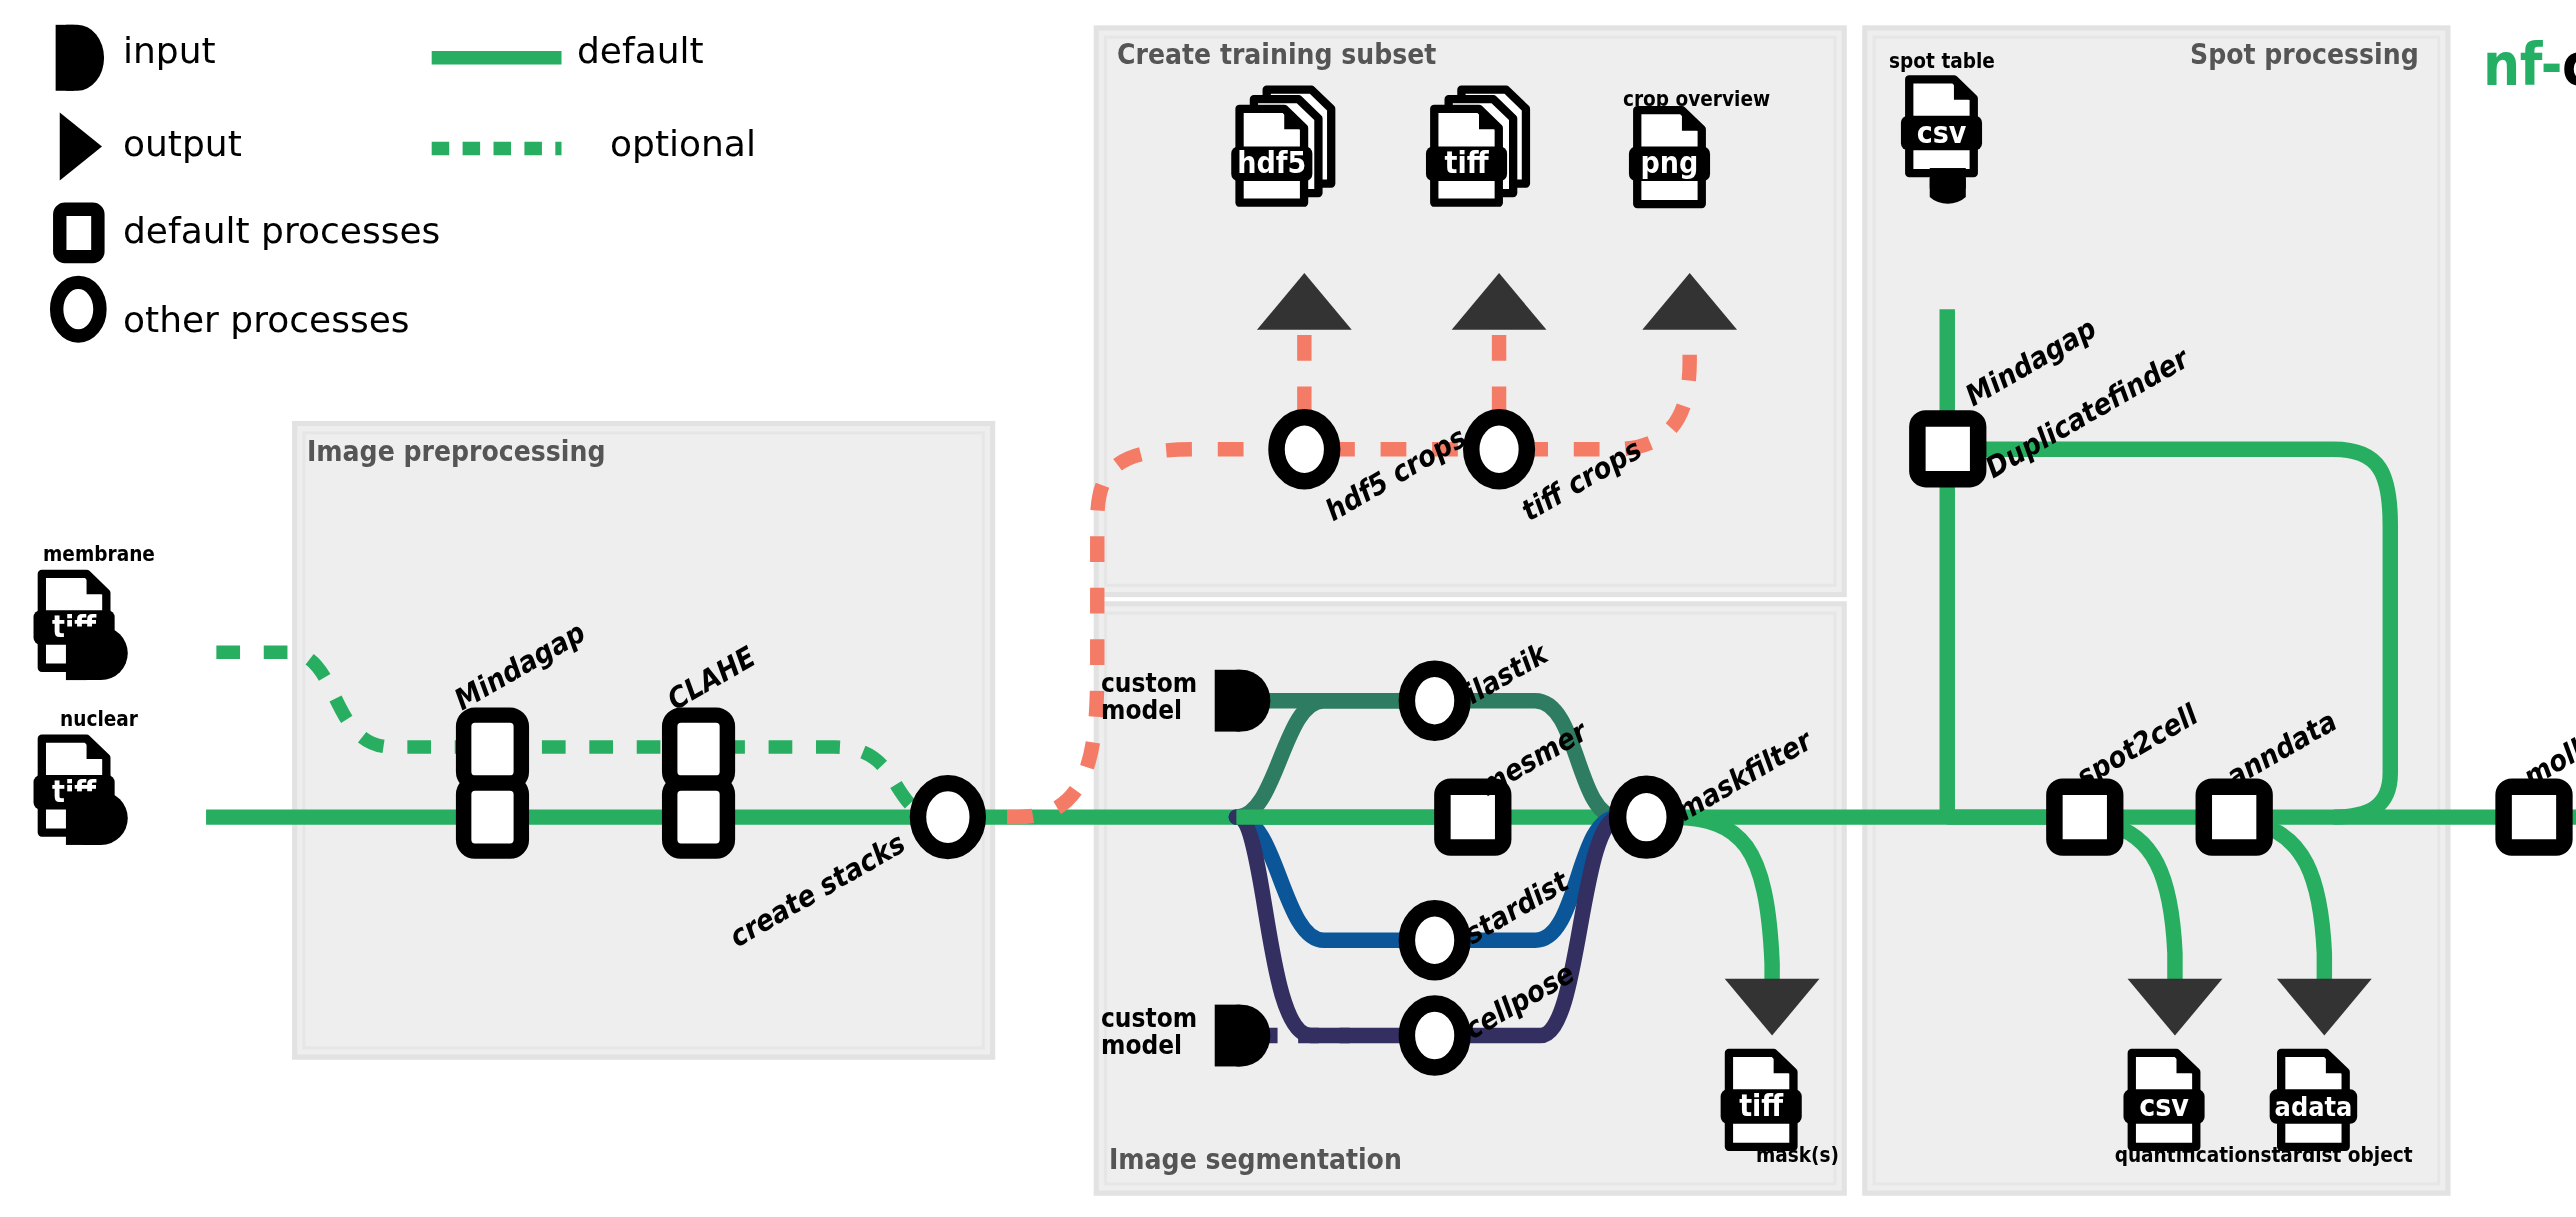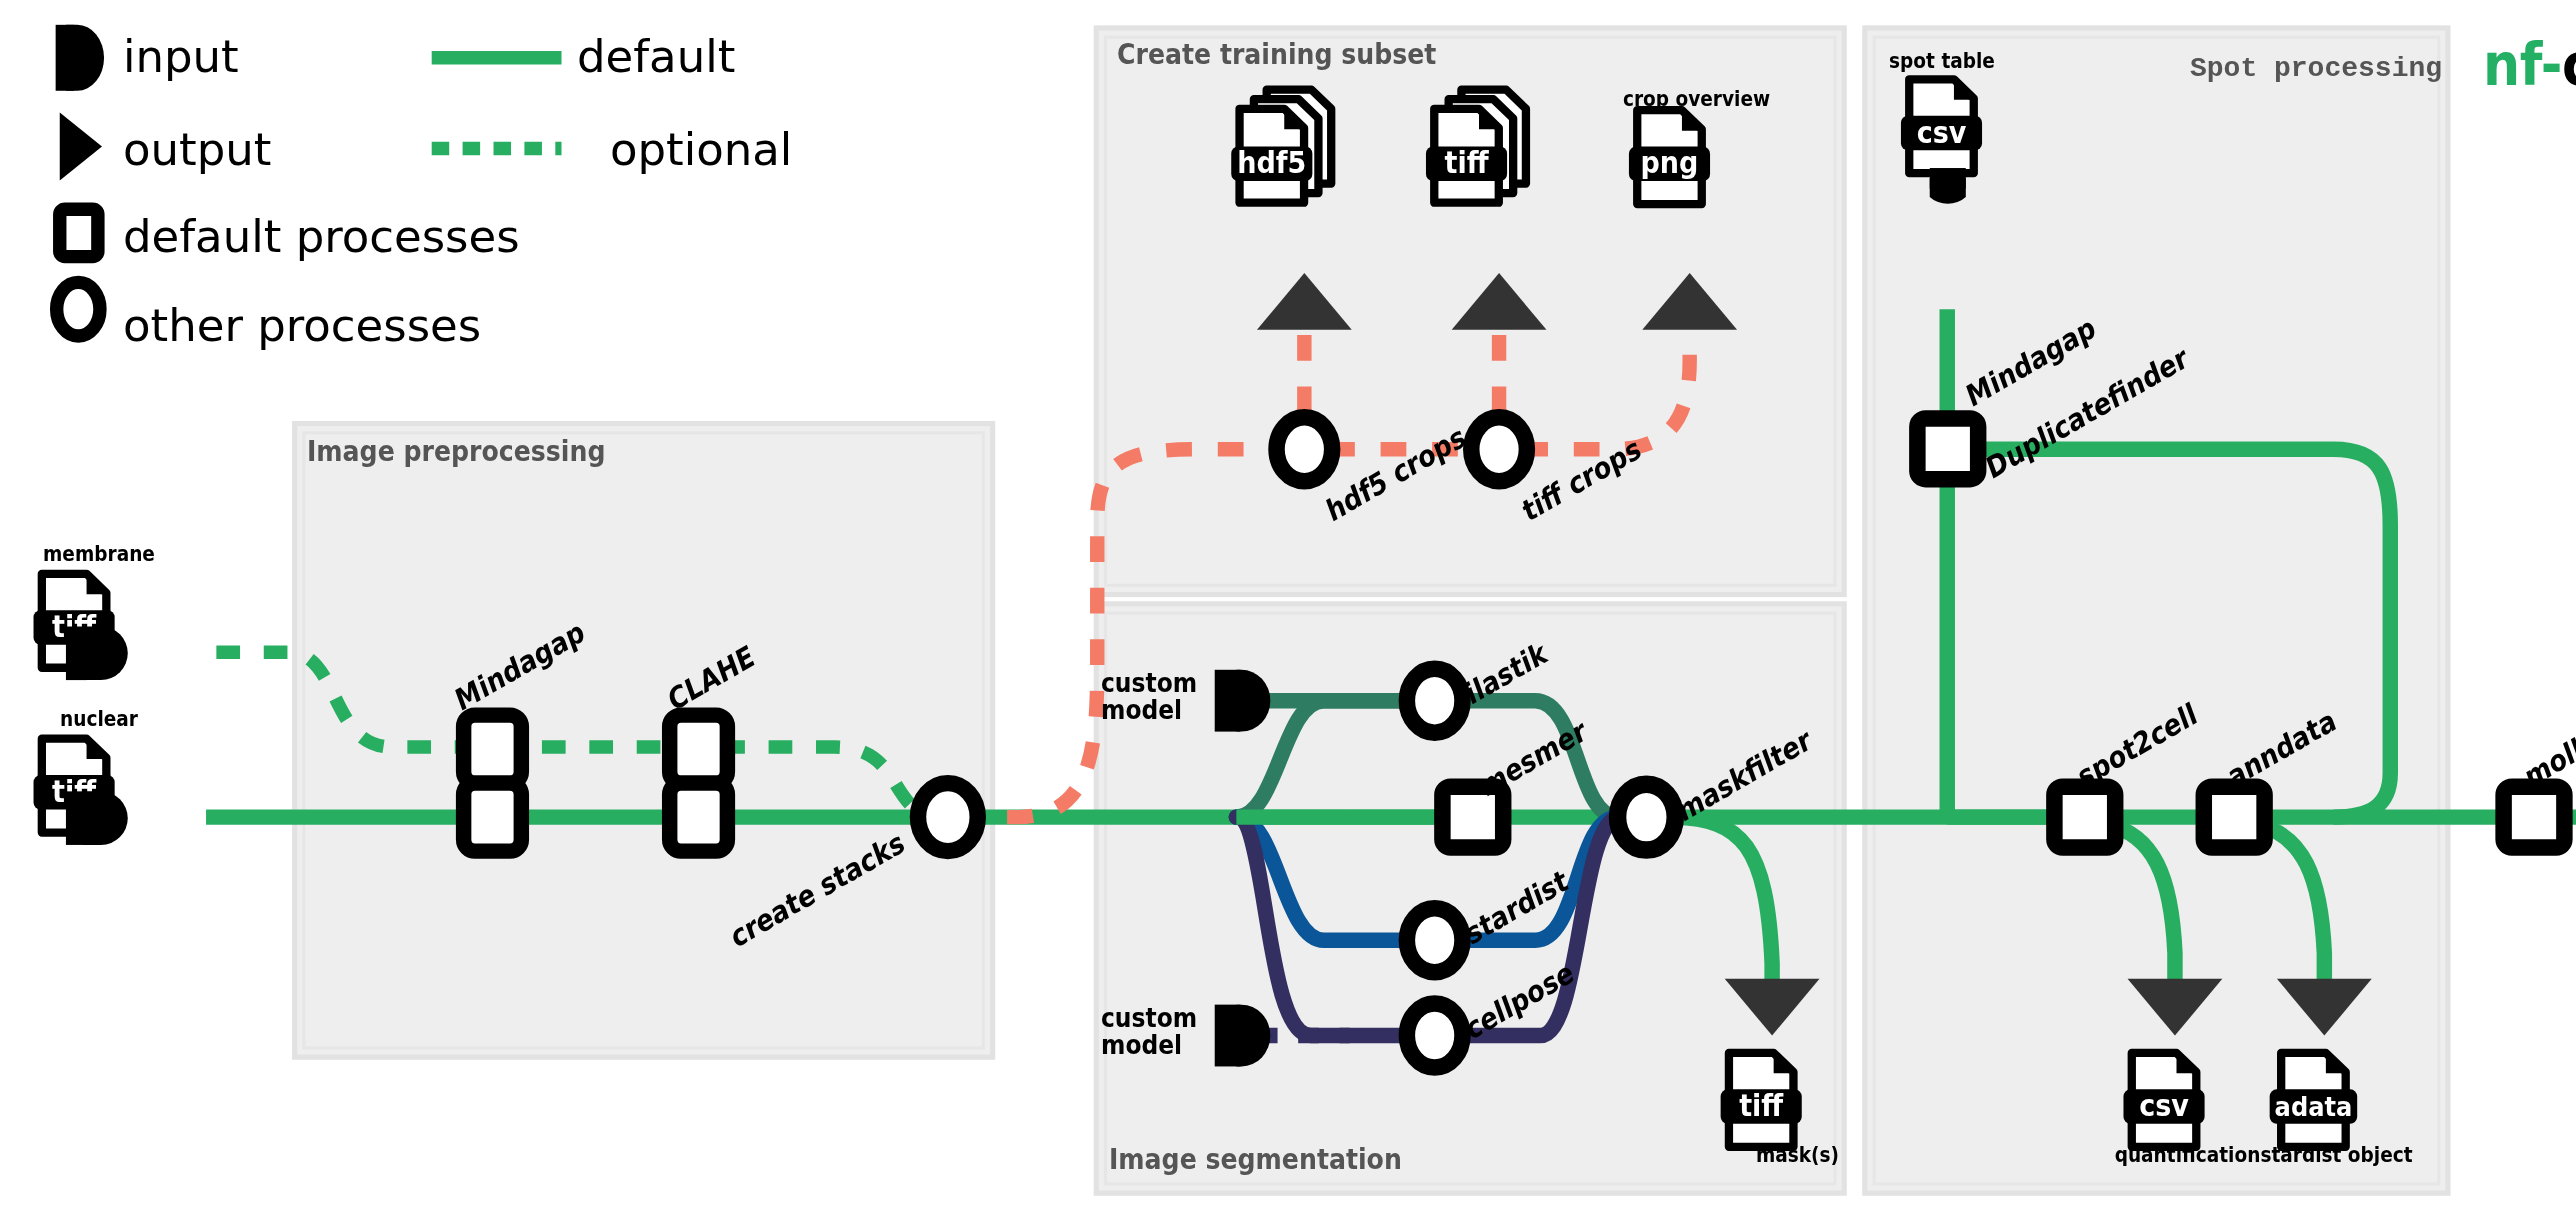--- a/index.html
+++ b/index.html
@@ -1,21 +1,21 @@
 <!DOCTYPE html>
 <html style="font-size:8.2px"><head>
 <meta charset="utf-8">
 <title>nf-core/molkart pipeline diagram</title>
 <style>
   html,body{margin:0;padding:0;background:#fff;}
   body{font-family:"DejaVu Sans Condensed","Liberation Sans",sans-serif;}
   #stage{position:relative;width:2891px;height:1218px;background:#ffffff;overflow:hidden;}
   #svgroot{position:absolute;left:0;top:0;width:2891px;height:1218px;}
   .panel-title{position:absolute;color:#555555;font-weight:700;font-size:28px;white-space:nowrap;}
-  .legend-label{position:absolute;color:#000;font-weight:400;font-size:45px;white-space:nowrap;
+  .legend-label{position:absolute;color:#000;font-weight:400;font-size:36px;white-space:nowrap;
                 font-family:"DejaVu Sans","Liberation Sans",sans-serif;}
   .node-label{position:absolute;color:#000;font-weight:700;white-space:nowrap;
               transform-origin:0% 50%;}
   .file-cap{position:absolute;color:#000;font-weight:700;font-size:20.6px;white-space:nowrap;text-align:center;}
   .cmlabel{position:absolute;color:#000;font-weight:700;font-size:26px;line-height:1.02;text-align:left;}
   .logo-wrap{position:absolute;}
   .logo-line{white-space:nowrap;font-weight:700;letter-spacing:-0.5px;}
 </style>
 </head>
 <body>
@@ -323,21 +323,21 @@
   <div class="legend-label" style="left:123px;top:30px;">input</div>
   <div class="legend-label" style="left:123px;top:123px;">output</div>
   <div class="legend-label" style="left:123px;top:210px;">default processes</div>
   <div class="legend-label" style="left:123px;top:299px;">other processes</div>
   <div class="legend-label" style="left:577px;top:30px;">default</div>
   <div class="legend-label" style="left:610px;top:123px;">optional</div>
 
   <div class="panel-title" style="left:307px;top:435px;">Image preprocessing</div>
   <div class="panel-title" style="left:1109px;top:38px;margin-left:8px;">Create training subset</div>
   <div class="panel-title" style="left:1109px;top:1143px;">Image segmentation</div>
-  <div class="panel-title" style="left:2190px;top:53px;font-family:Liberation Mono, monospace;">Spot processing</div>
+  <div class="panel-title" style="left:2190px;top:38px;">Spot processing</div>
 
   <div class="file-cap" style="left:40px;top:542px;width:118px;">membrane</div>
   <div class="file-cap" style="left:40px;top:707px;width:118px;">nuclear</div>
   <div class="file-cap" style="left:1875px;top:49px;width:134px;">spot table</div>
   <div class="file-cap" style="left:1619px;top:87px;width:155px;">crop overview</div>
   <div class="file-cap" style="left:1721px;top:1143px;width:118px;text-align:right;">mask(s)</div>
   <div class="file-cap" style="left:2087px;top:1143px;width:201px;">quantification</div>
   <div class="file-cap" style="left:2236px;top:1143px;width:201px;">stardist object</div>
 
   <div class="cmlabel" style="left:1101px;top:670px;">

